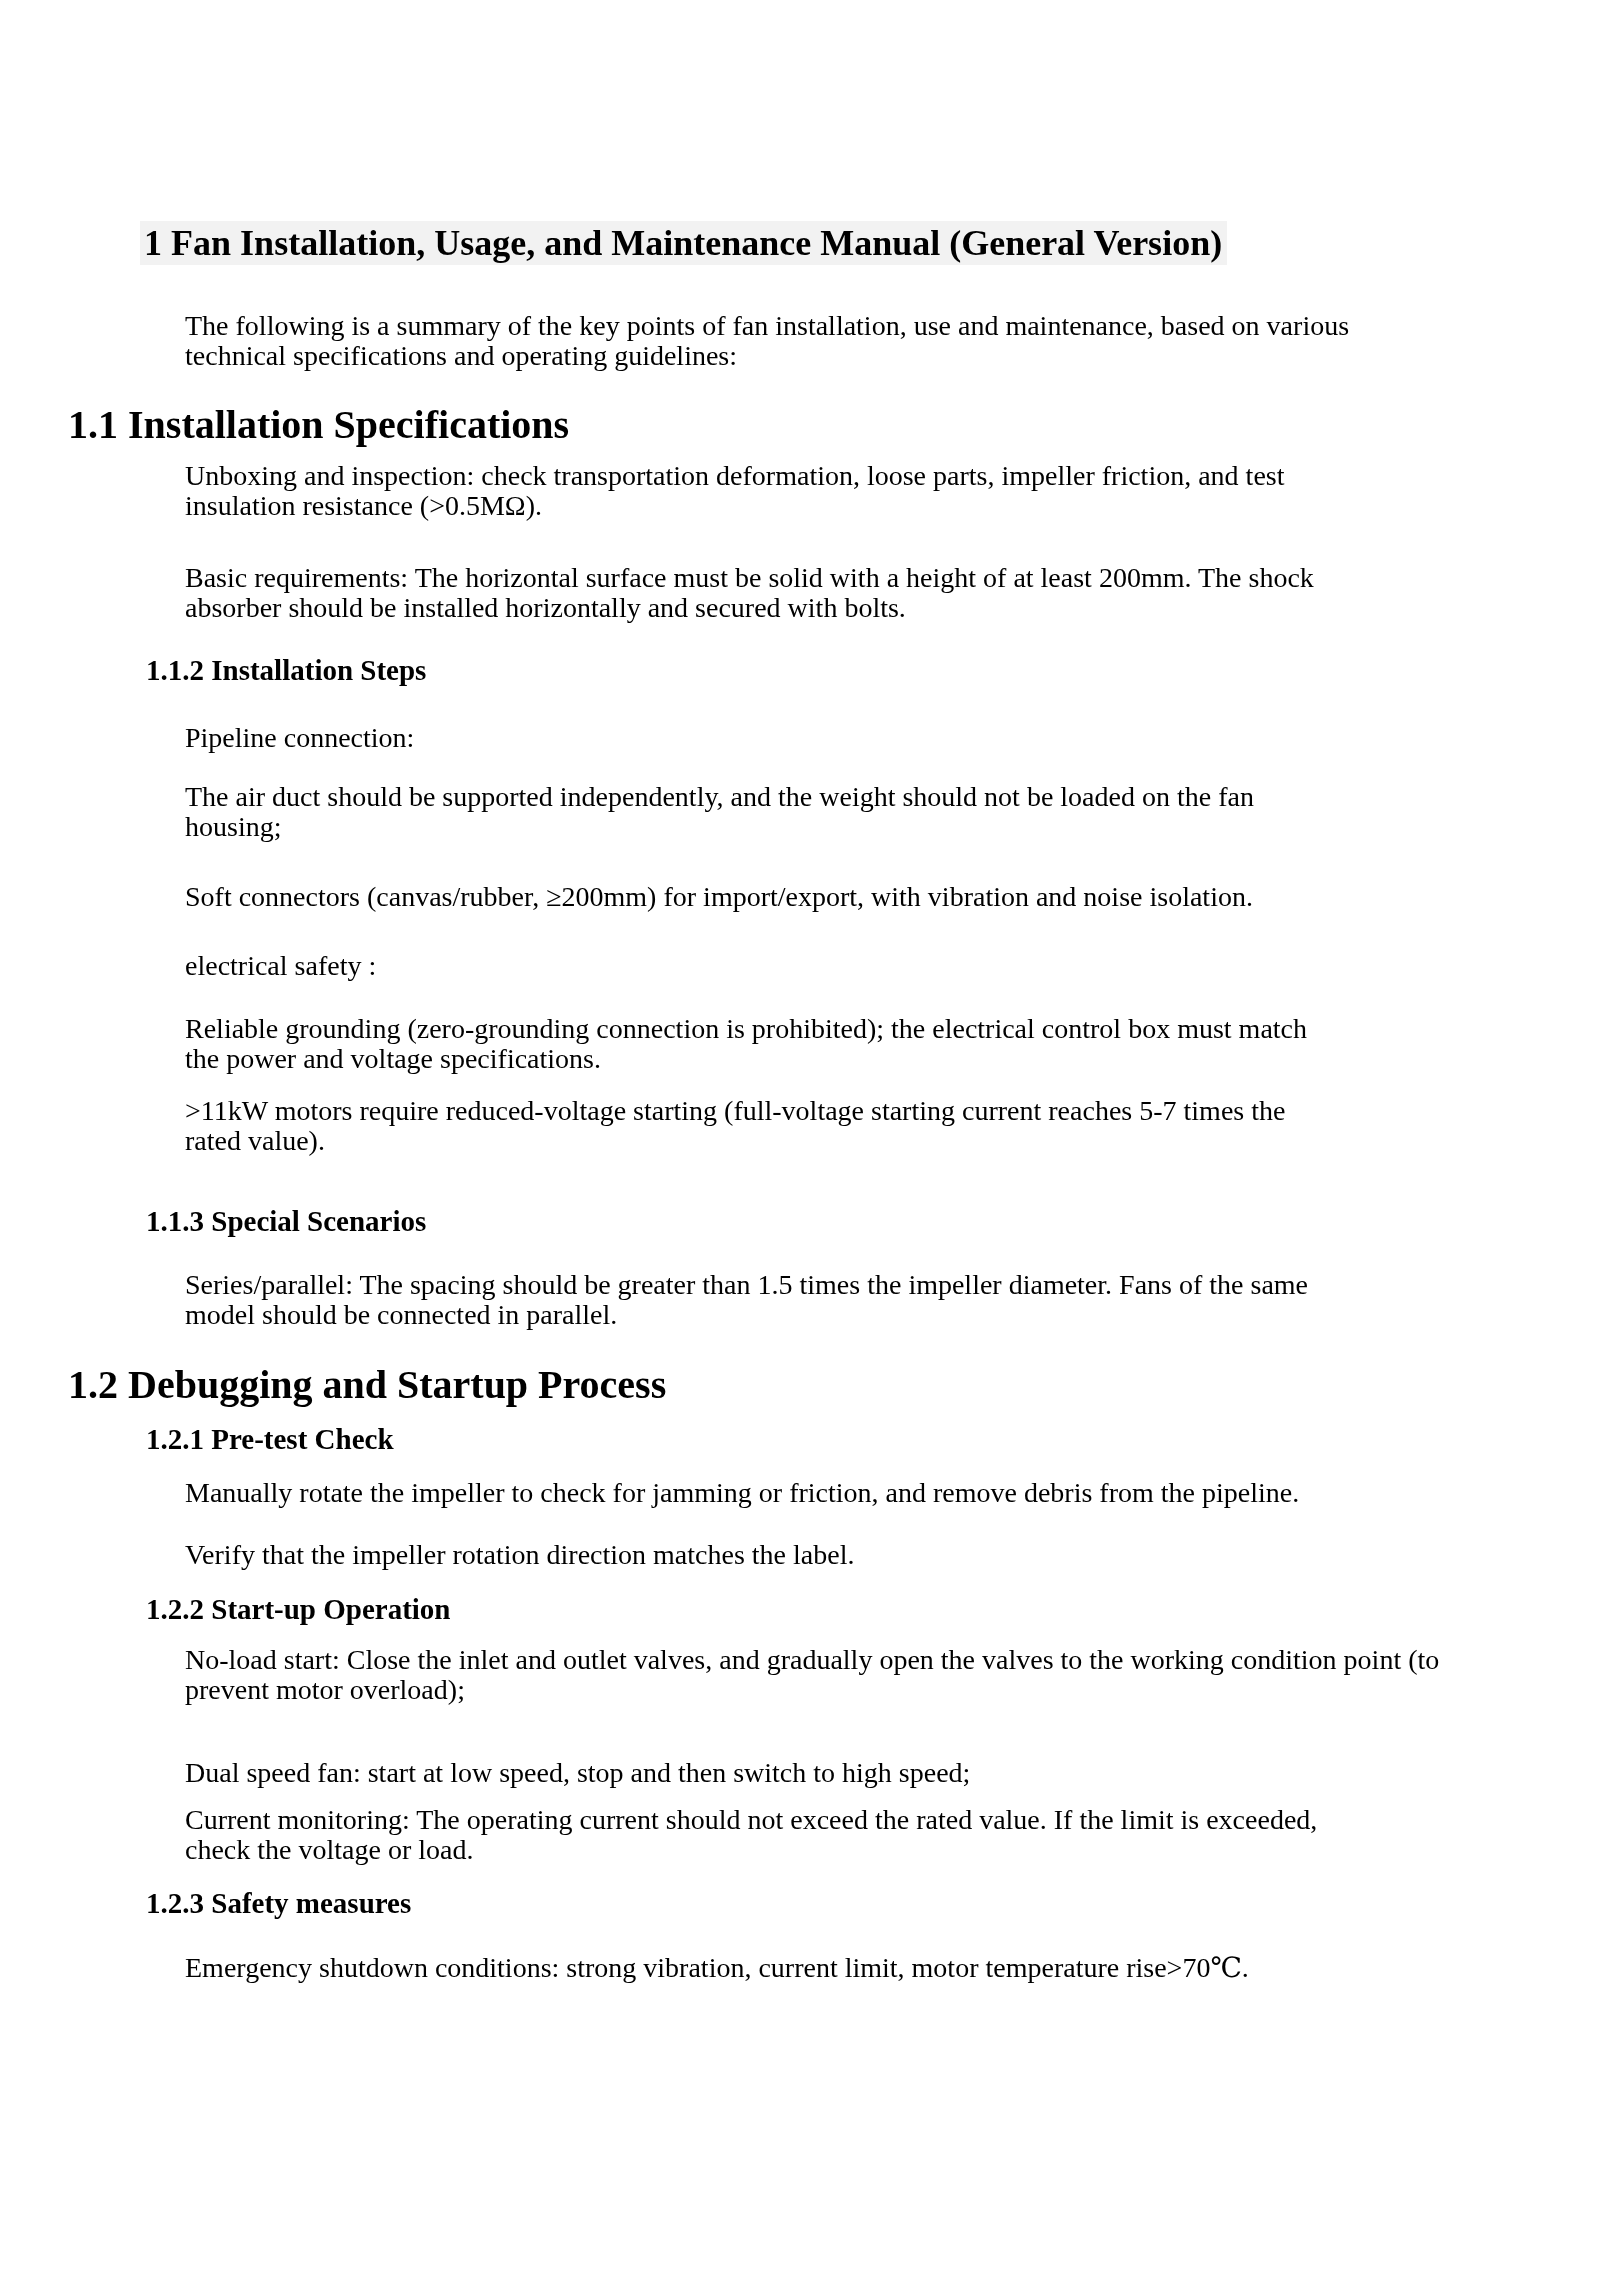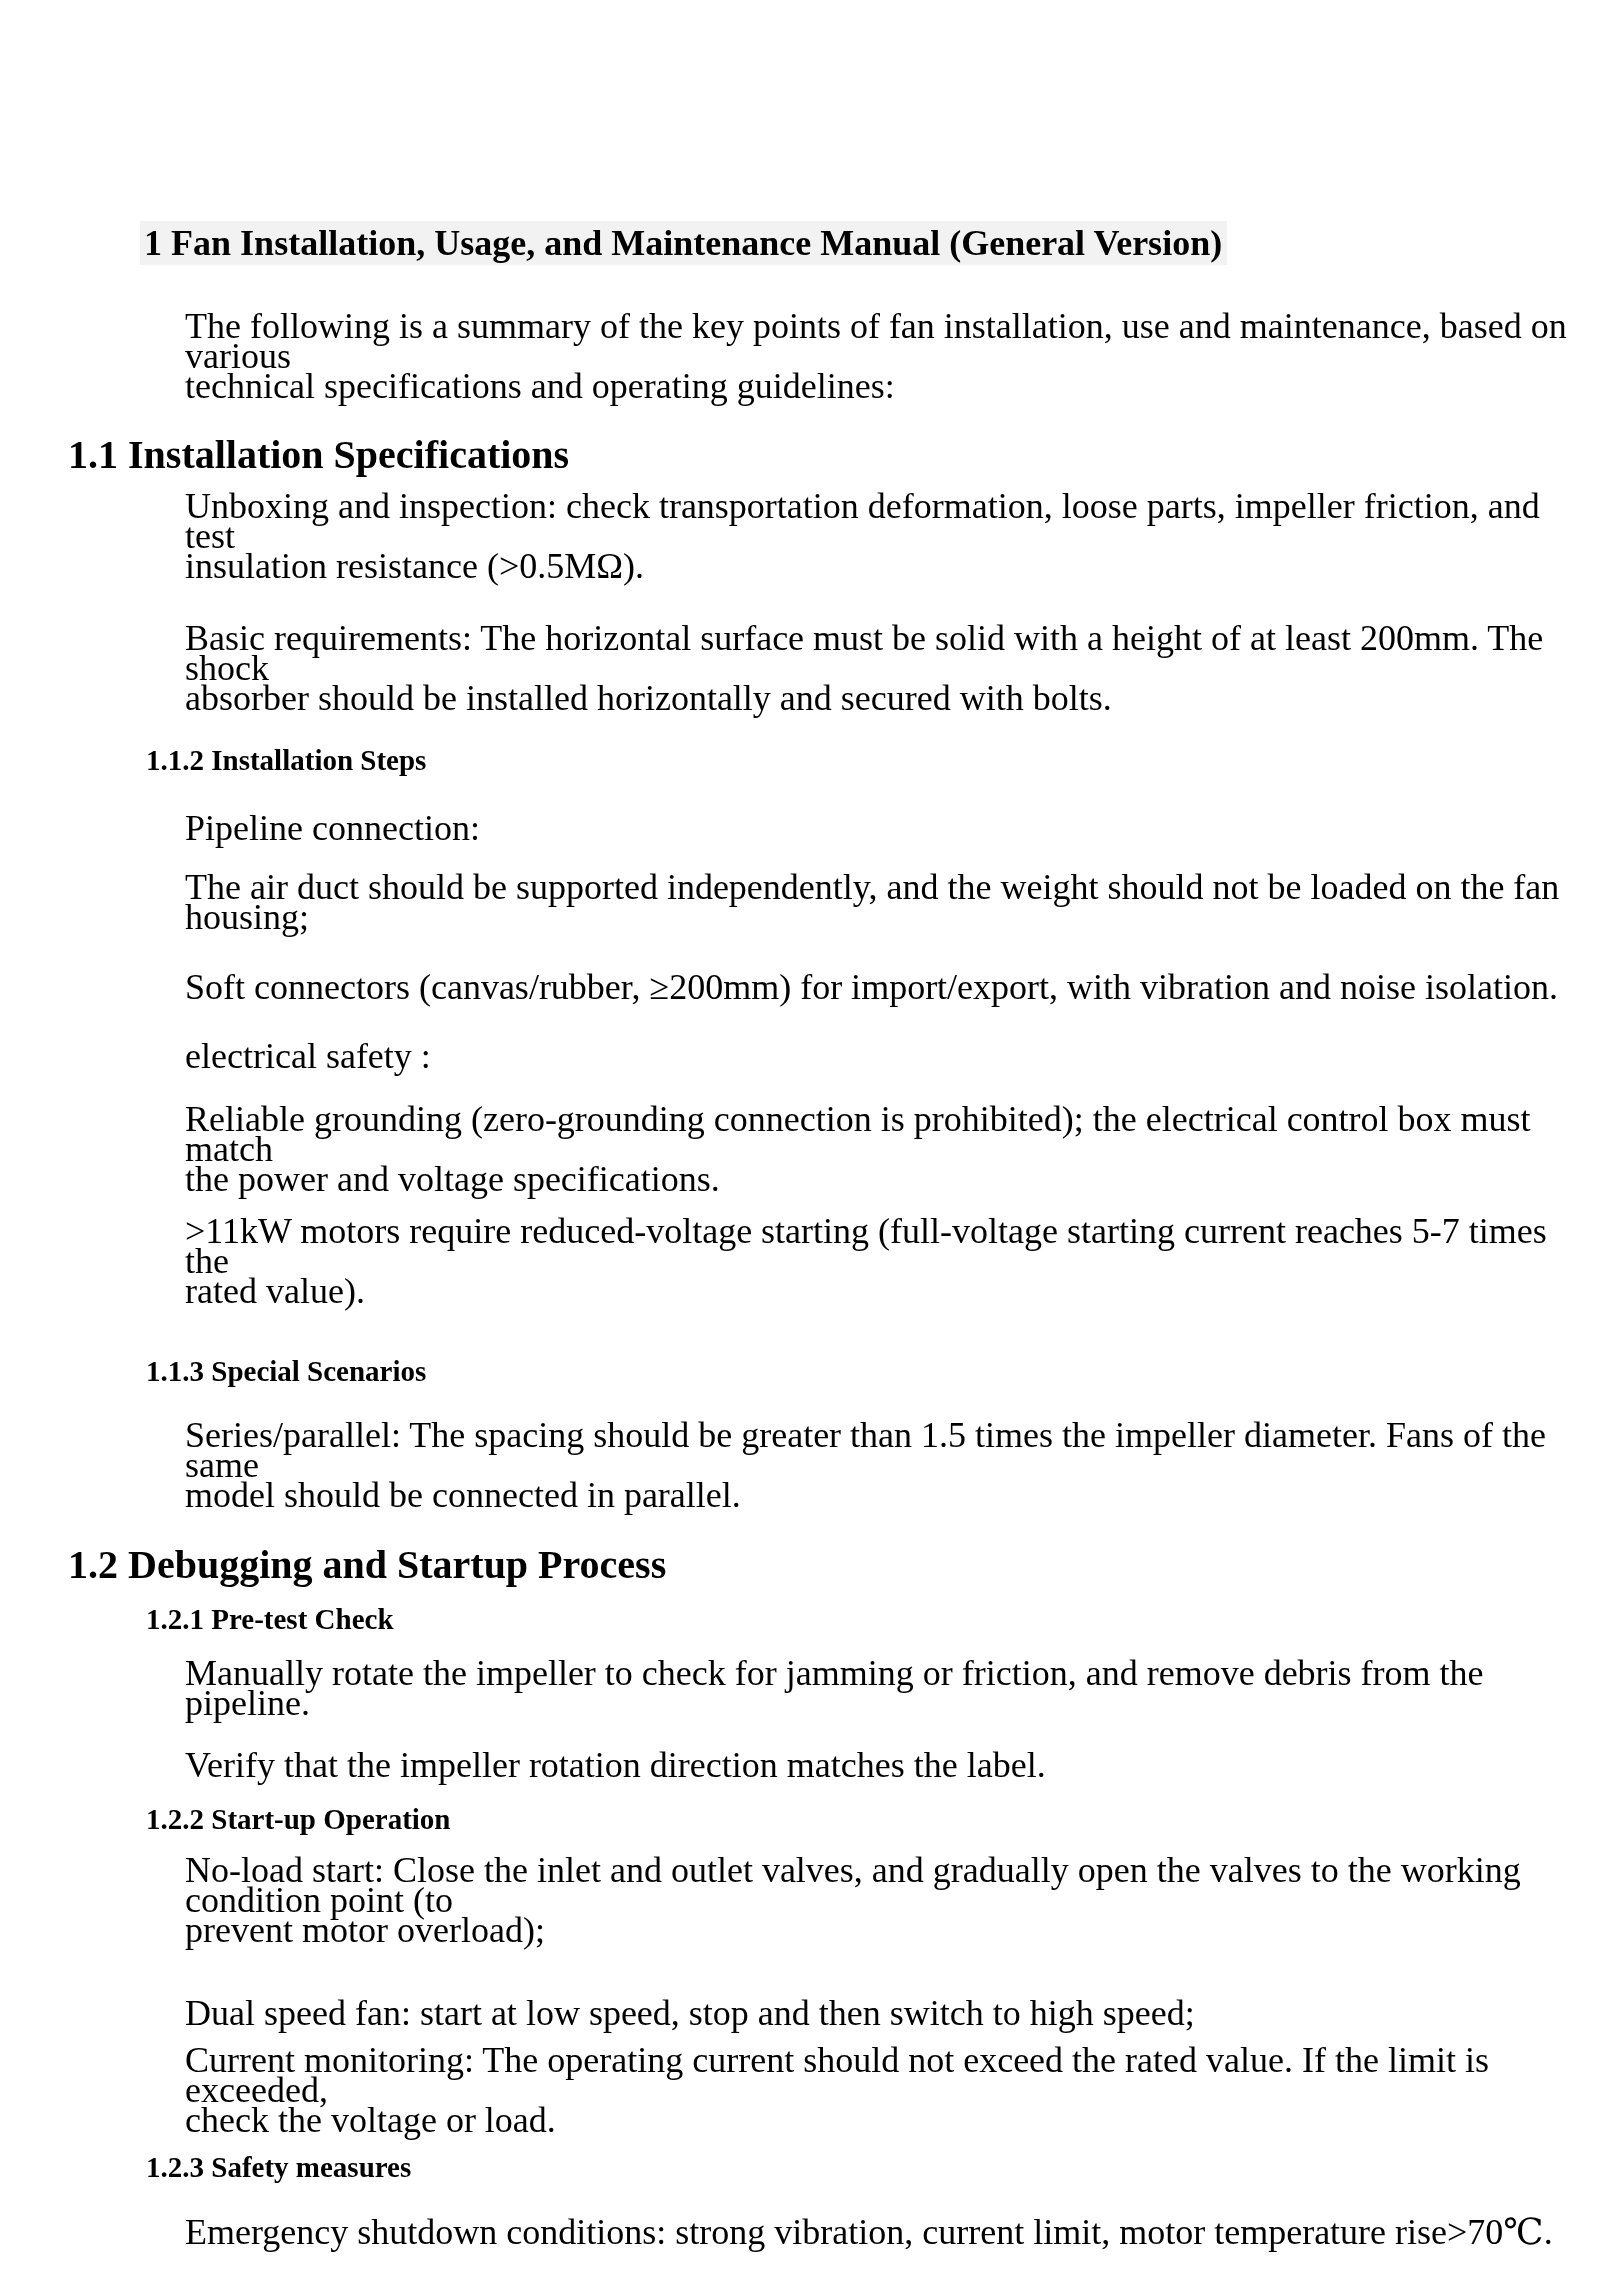--- a/index.html
+++ b/index.html
@@ -32,21 +32,21 @@
   .h4 {
     margin-left: 146px;
     font-size: 29px;
     font-weight: bold;
     line-height: 39px;
     white-space: pre-line;
   }
   .para {
     margin-left: 185px;
     width: 1406px;
-    font-size: 36px;
+    font-size: 28px;
     line-height: 30px;
     white-space: pre-line;
   }
 </style>
 </head>
 <body>
 
 <div class="page">
 
   <div class="title" style="margin-top: 221px; background: rgb(242, 242, 242);">1 Fan Installation, Usage, and Maintenance Manual (General Version)</div>
@@ -98,19 +98,19 @@
   <div class="h4" style="margin-top:20px">1.2.2 Start-up Operation</div>
 
   <div class="para" style="margin-top:16.4px">No-load start: Close the inlet and outlet valves, and gradually open the valves to the working condition point (to
 prevent motor overload);</div>
 
   <div class="para" style="margin-top:53px">Dual speed fan: start at low speed, stop and then switch to high speed;</div>
 
   <div class="para" style="margin-top:16.4px">Current monitoring: The operating current should not exceed the rated value. If the limit is exceeded,
 check the voltage or load.</div>
 
-  <div class="h4" style="margin-top:13px">1.2.3 Safety measures</div>
+  <div class="h4" style="margin-top:19px">1.2.3 Safety measures</div>
 
 
   <div class="para" style="margin-top:30px">Emergency shutdown conditions: strong vibration, current limit, motor temperature rise&gt;70℃.</div>
 
 </div>
 
 
 </body></html>

